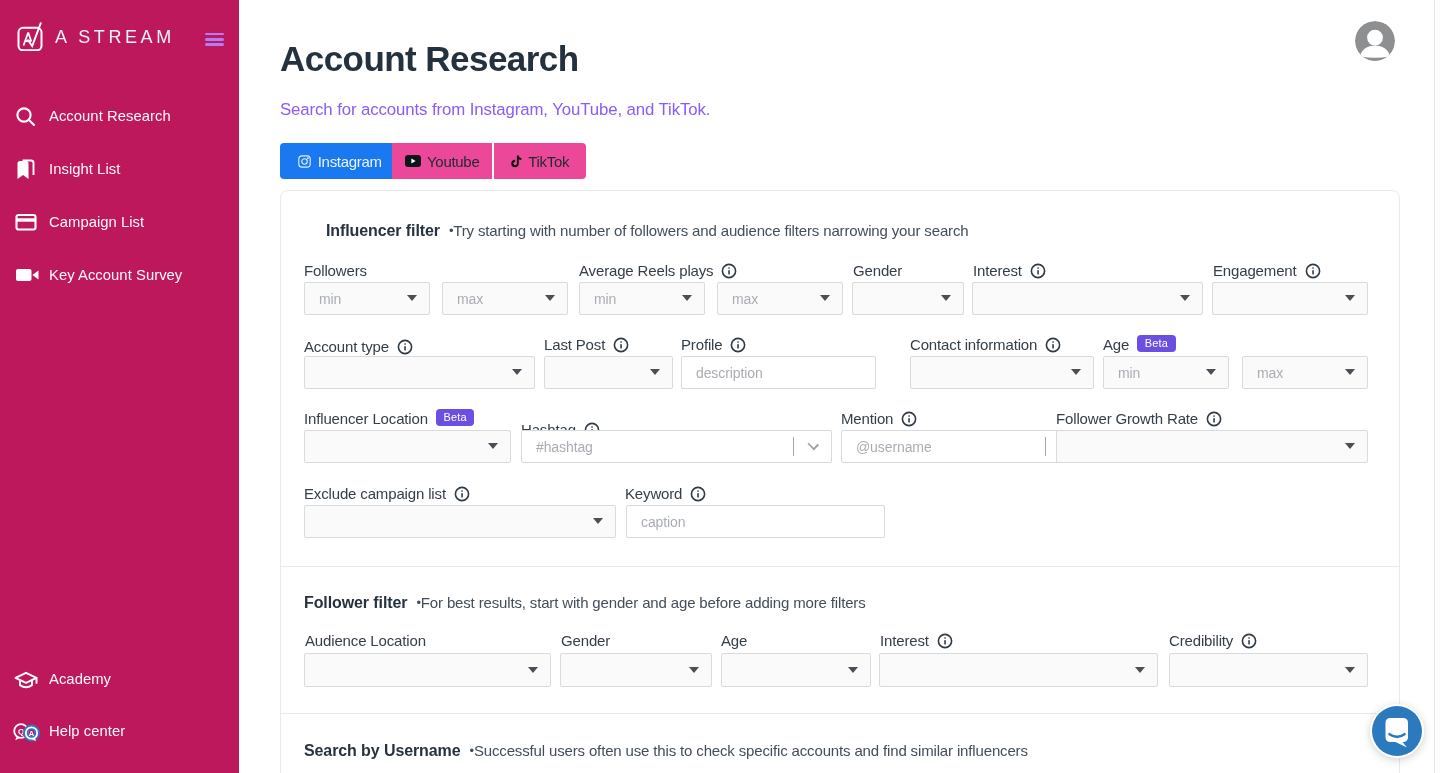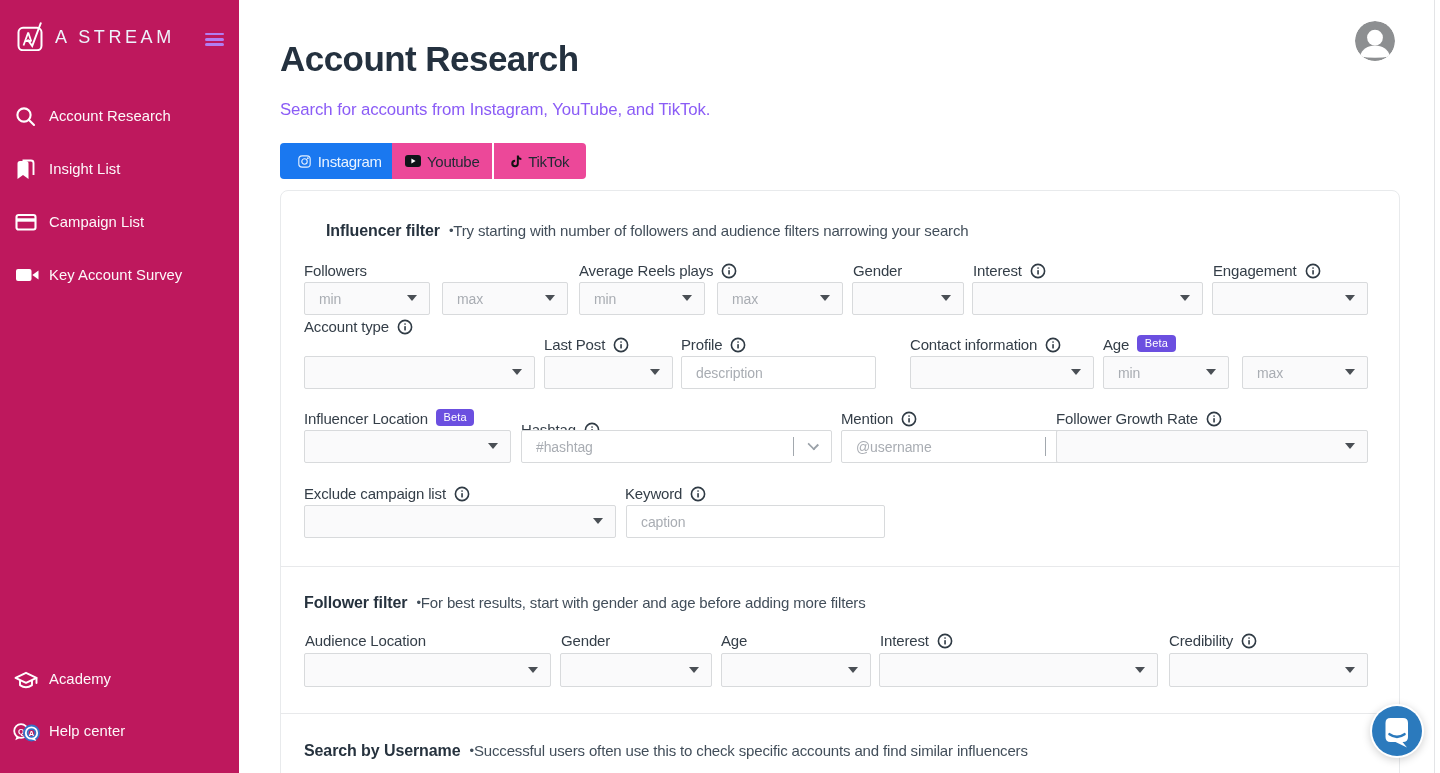--- a/index.html
+++ b/index.html
@@ -171,21 +171,21 @@
 <div class="sel" style="left:579px;top:282px;width:126px">
     <span class="ph">min</span>
   </div>
 <div class="sel" style="left:717px;top:282px;width:126px">
     <span class="ph">max</span>
   </div>
 <div class="sel" style="left:852px;top:282px;width:112px"></div>
 <div class="sel" style="left:972px;top:282px;width:231px"></div>
 <div class="sel" style="left:1212px;top:282px;width:156px"></div>
 
-<div class="lbl" style="left:304px;top:317px">Account type <svg class="info" width="16" height="16" viewBox="0 0 16 16" fill="none">
+<div class="lbl" style="left:304px;top:337px">Account type <svg class="info" width="16" height="16" viewBox="0 0 16 16" fill="none">
       <circle cx="8" cy="8" r="6.6" stroke="#2F3A44" stroke-width="1.6"></circle>
       <rect x="7.2" y="4.2" width="1.7" height="1.7" rx=".8" fill="#2F3A44"></rect>
       <rect x="7.25" y="7" width="1.6" height="4.6" rx=".7" fill="#2F3A44"></rect>
     </svg></div>
 <div class="lbl" style="left:544px;top:335px">Last Post <svg class="info" width="16" height="16" viewBox="0 0 16 16" fill="none">
       <circle cx="8" cy="8" r="6.6" stroke="#2F3A44" stroke-width="1.6"></circle>
       <rect x="7.2" y="4.2" width="1.7" height="1.7" rx=".8" fill="#2F3A44"></rect>
       <rect x="7.25" y="7" width="1.6" height="4.6" rx=".7" fill="#2F3A44"></rect>
     </svg></div>
 <div class="lbl" style="left:681px;top:335px">Profile <svg class="info" width="16" height="16" viewBox="0 0 16 16" fill="none">

